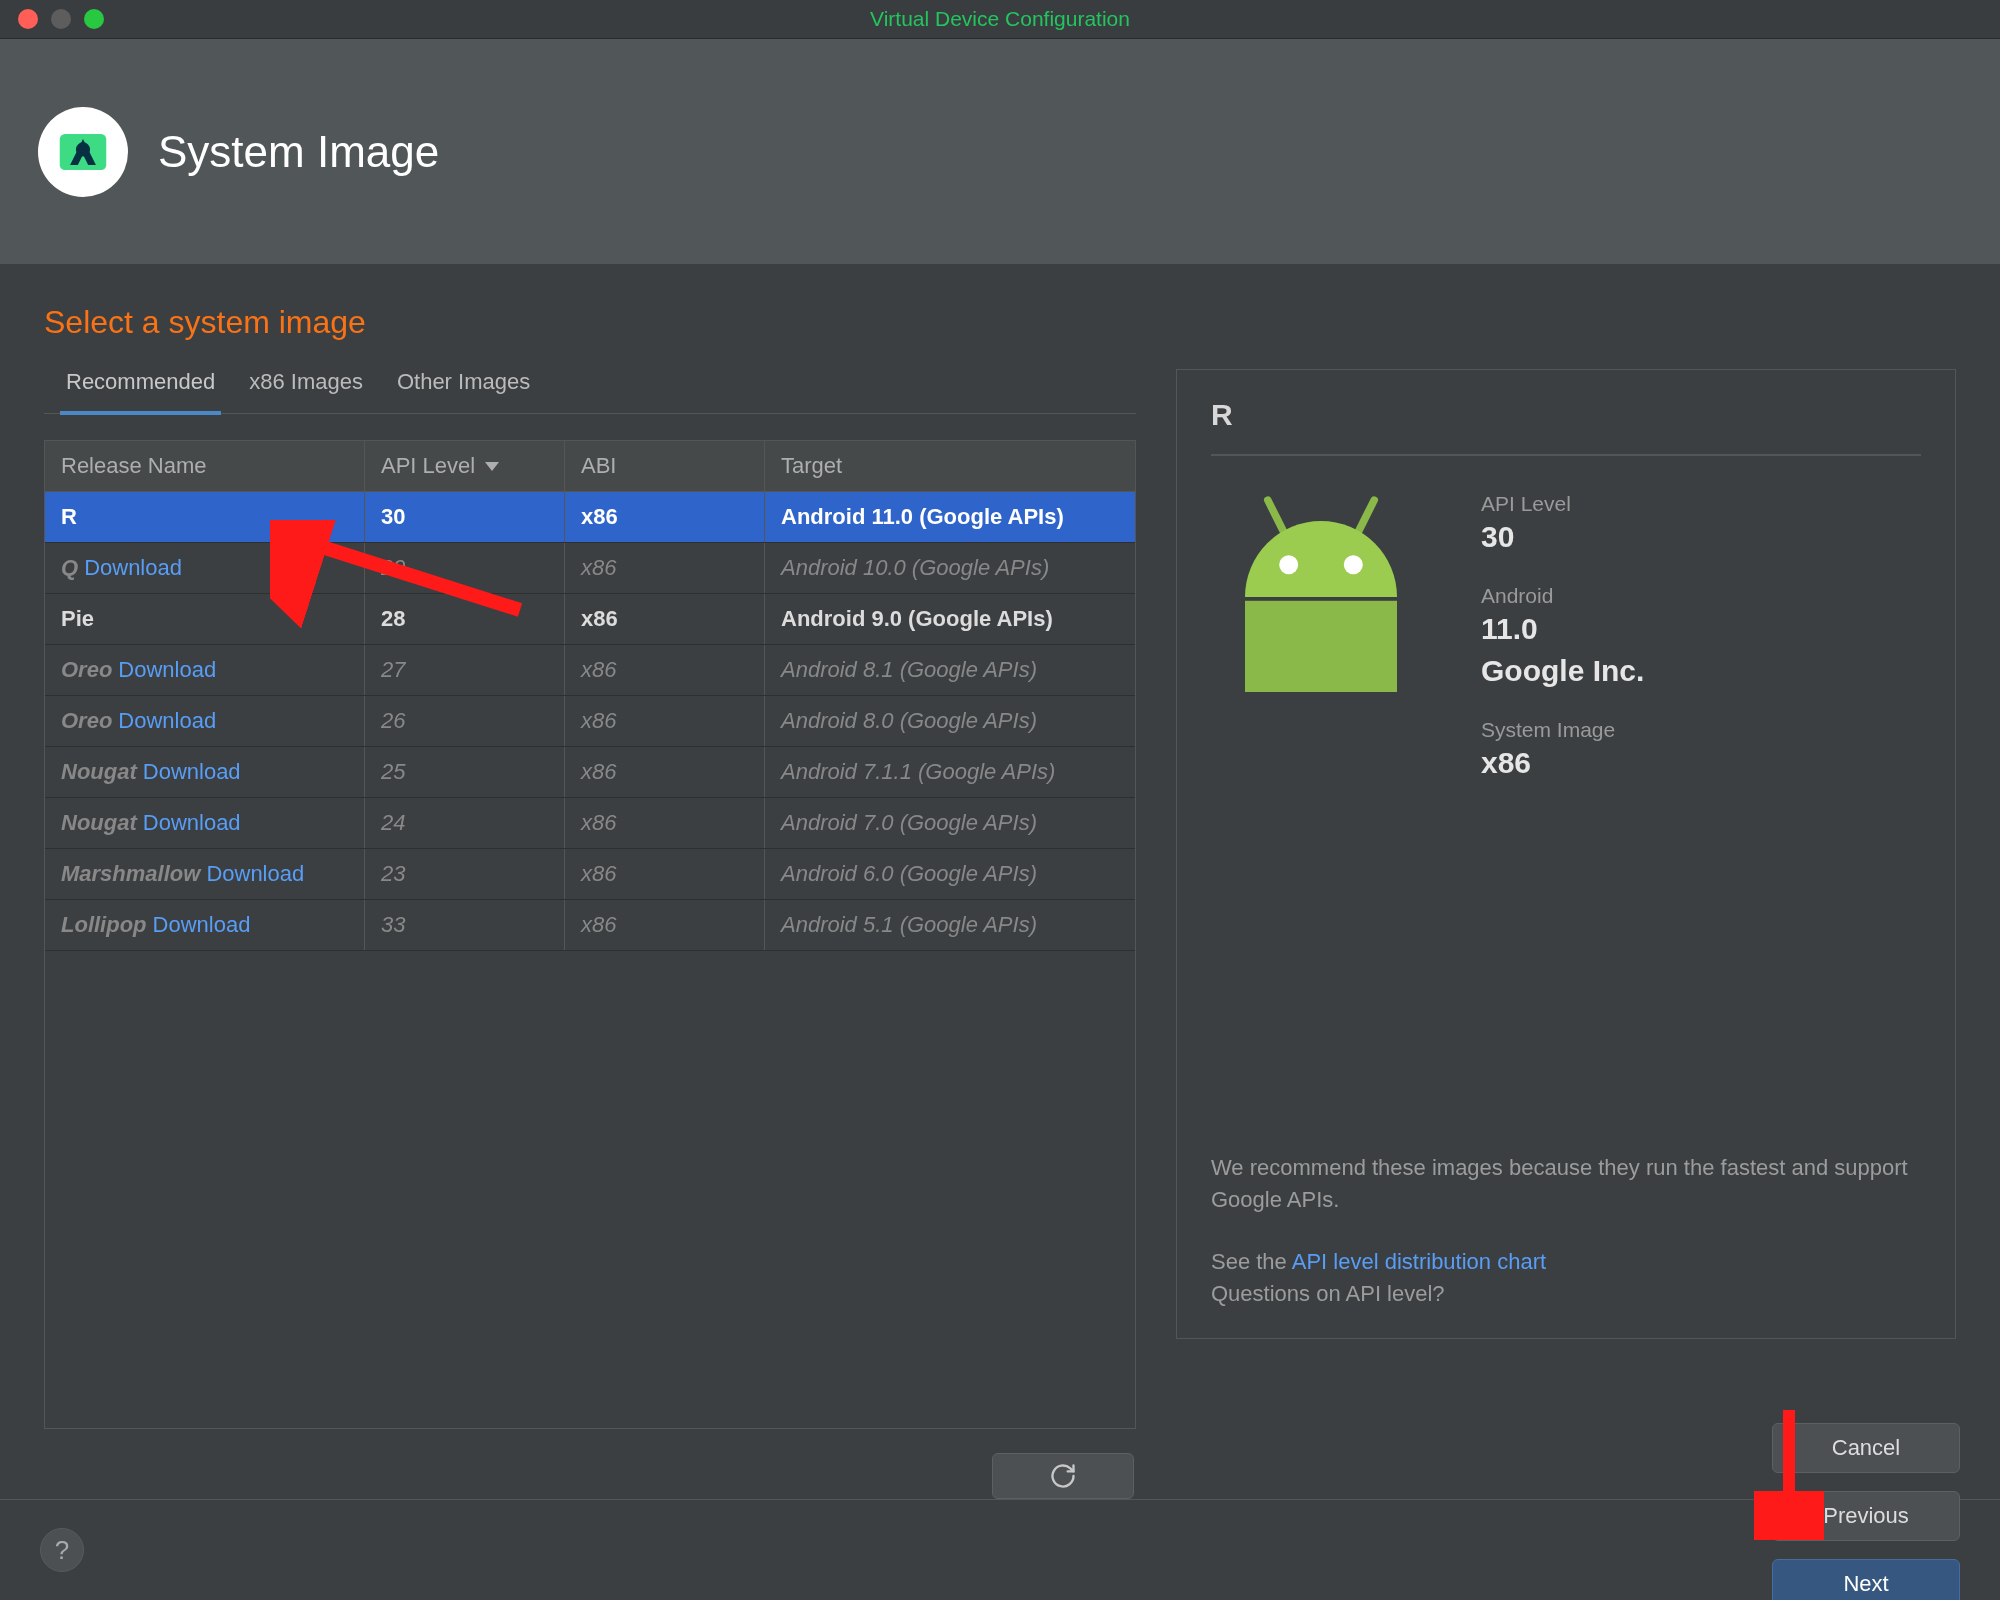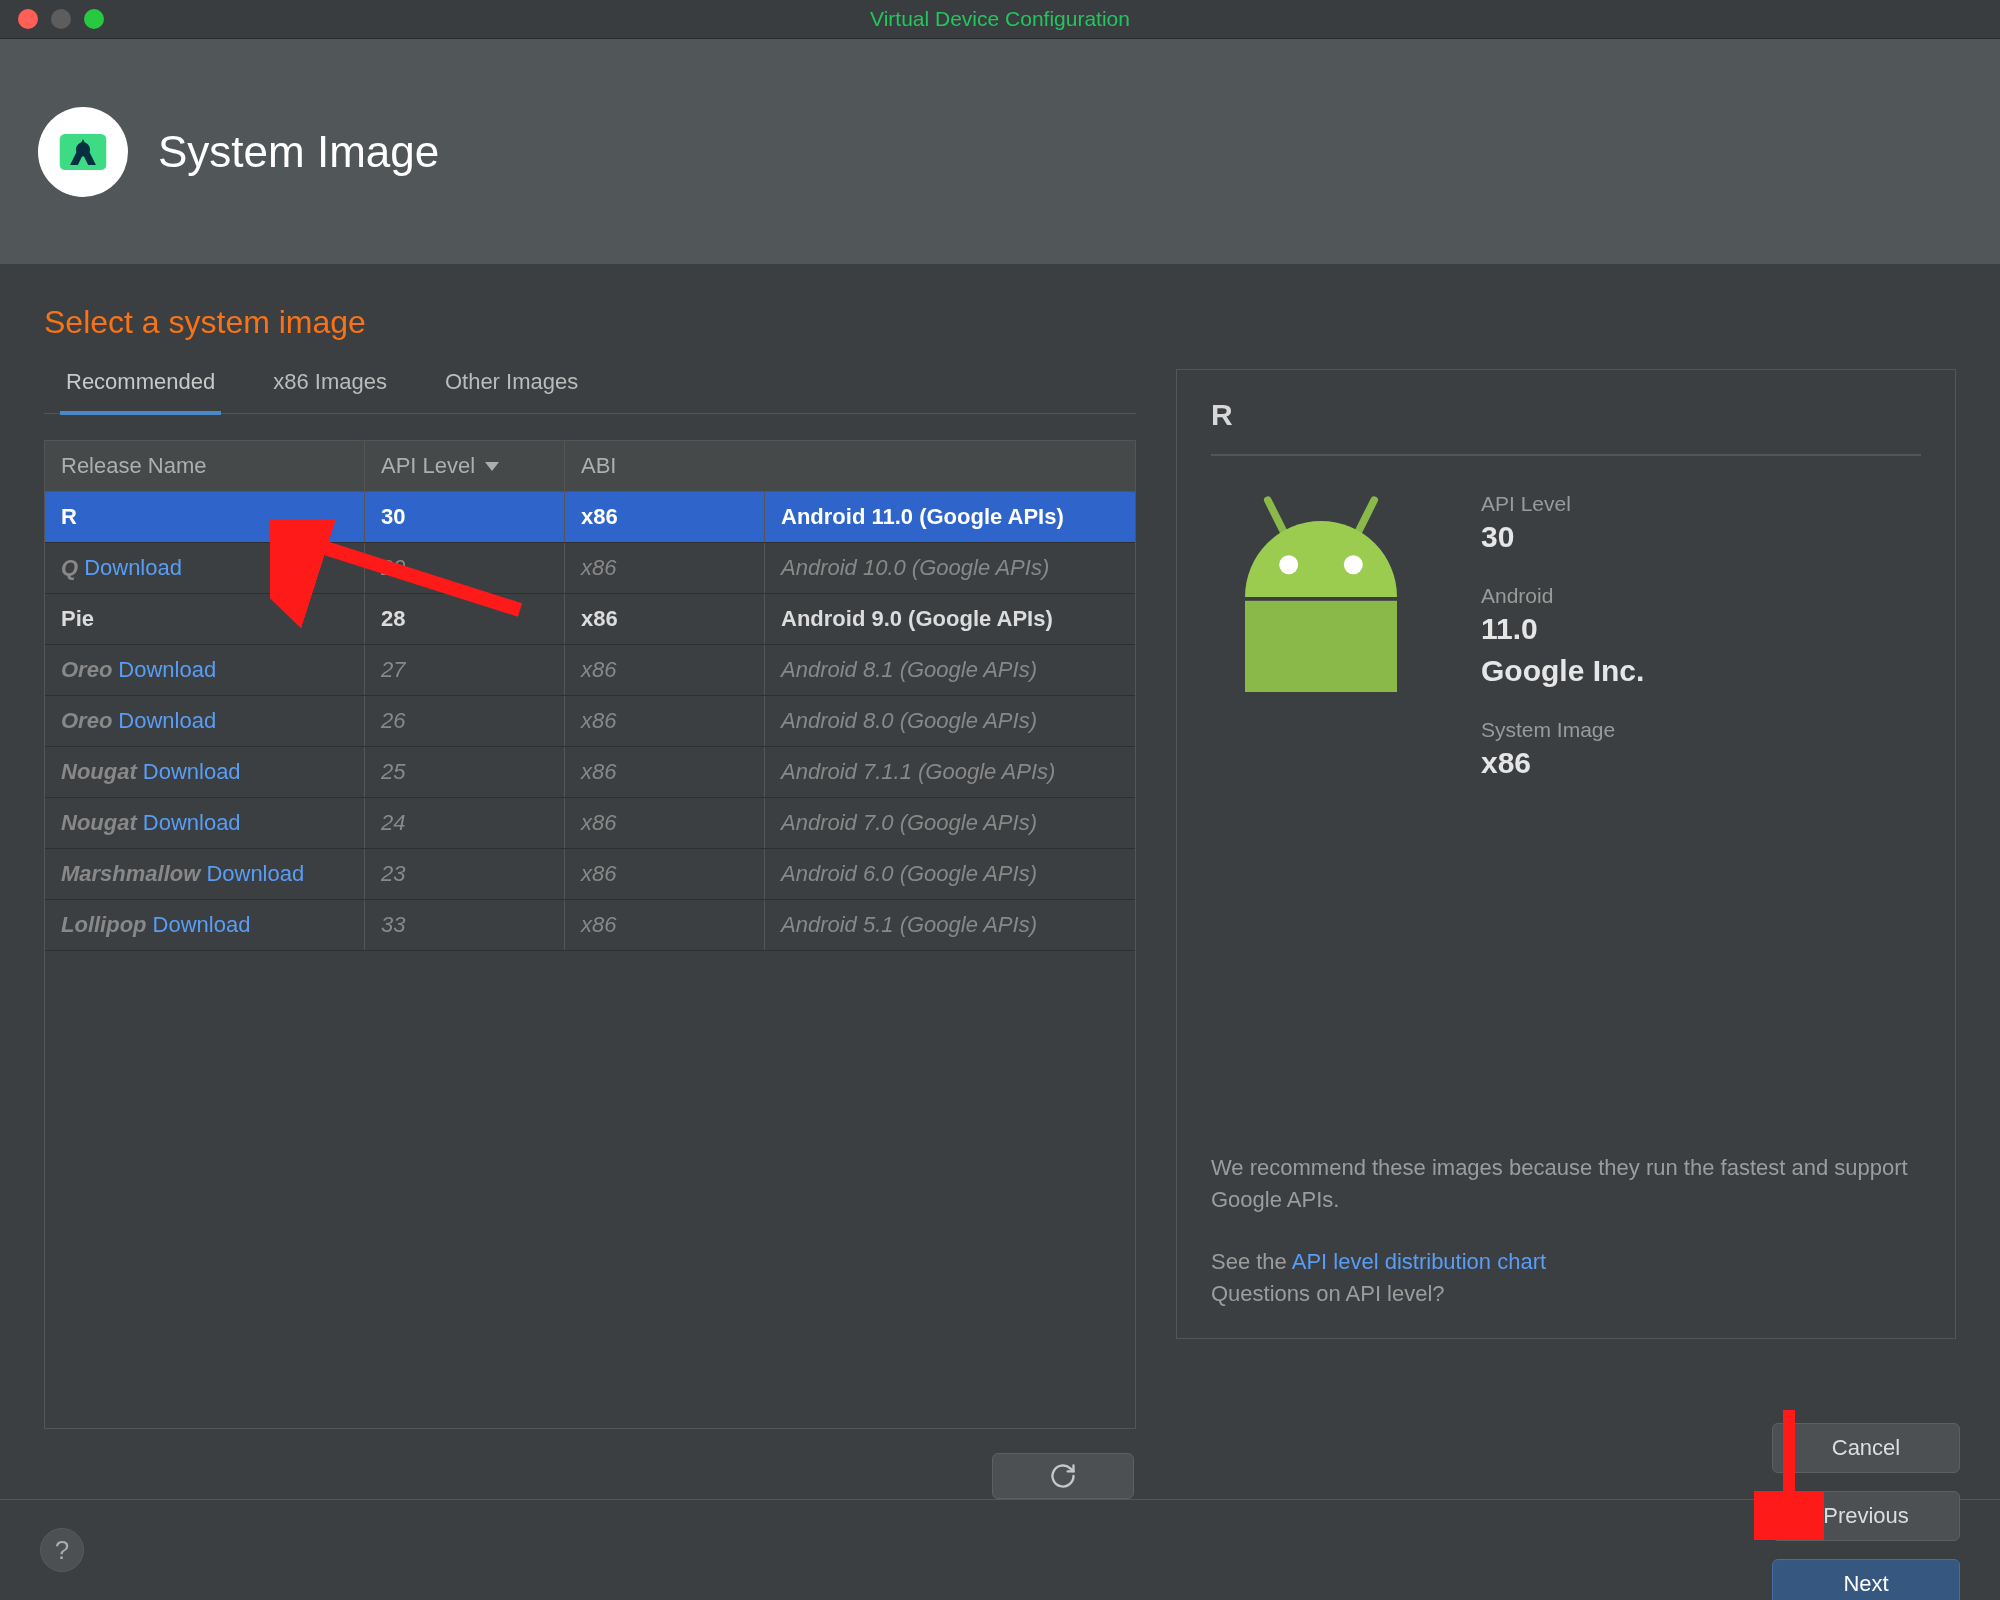--- a/index.html
+++ b/index.html
@@ -71,21 +71,21 @@
     padding:40px 44px 0 44px;
     display:flex;flex-direction:column;
   }
   .subtitle{
     color:#f97316;font-size:32px;font-weight:500;margin-bottom:28px;
   }
   .content-row{display:flex;gap:40px;flex:1;min-height:0;}
   .left-col{flex:1;min-width:0;display:flex;flex-direction:column;}
   .right-col{width:780px;}
   
-  .tabs{display:flex;gap:46px;border-bottom:1px solid #555;padding-left:16px;}
+  .tabs{display:flex;gap:22px;border-bottom:1px solid #555;padding-left:16px;}
   .tab{padding:0 6px 16px 6px;color:var(--text);cursor:pointer;font-size:22px;}
   .tab.active{color:#c8c8c8;border-bottom:4px solid #4a88c7;margin-bottom:-2px;}
   
   .table-wrap{margin-top:26px;flex:1;border:1px solid #555;background:#3c3f41;display:flex;flex-direction:column;min-height:0;height:830px;justify-content:center;}
   .thead{display:flex;background:#45494a;border-bottom:1px solid #555;}
   .th,.td{padding:12px 16px;font-size:22px;box-sizing:border-box;}
   .th{color:#aeaeae;border-right:1px solid #555;}
   .th:last-child,.td:last-child{border-right:none;}
   .col-release{width:320px;}
   .col-api{width:200px;display:flex;align-items:center;gap:10px;}
@@ -171,20 +171,21 @@
           </div>
 
         <div class="table-wrap">
           <div class="thead">
             <div class="th col-release">Release Name</div>
             <div class="th col-api">
               <span>API Level</span>
               <span class="sort-caret"></span>
             </div>
             <div class="th col-abi">ABI</div>
+            <div class="th col-target">Target</div>
           </div>
           <div class="tbody" id="tbody-host">
               <div class="trow selected installed">
                 <div class="td col-release"><span class="rel-name">R</span></div>
                 <div class="td col-api">30</div>
                 <div class="td col-abi">x86</div>
                 <div class="td col-target">Android 11.0 (Google APIs)</div>
               </div>
               <div class="trow">
                 <div class="td col-release"><span class="rel-name">Q</span><span class="dl-link">Download</span></div>

